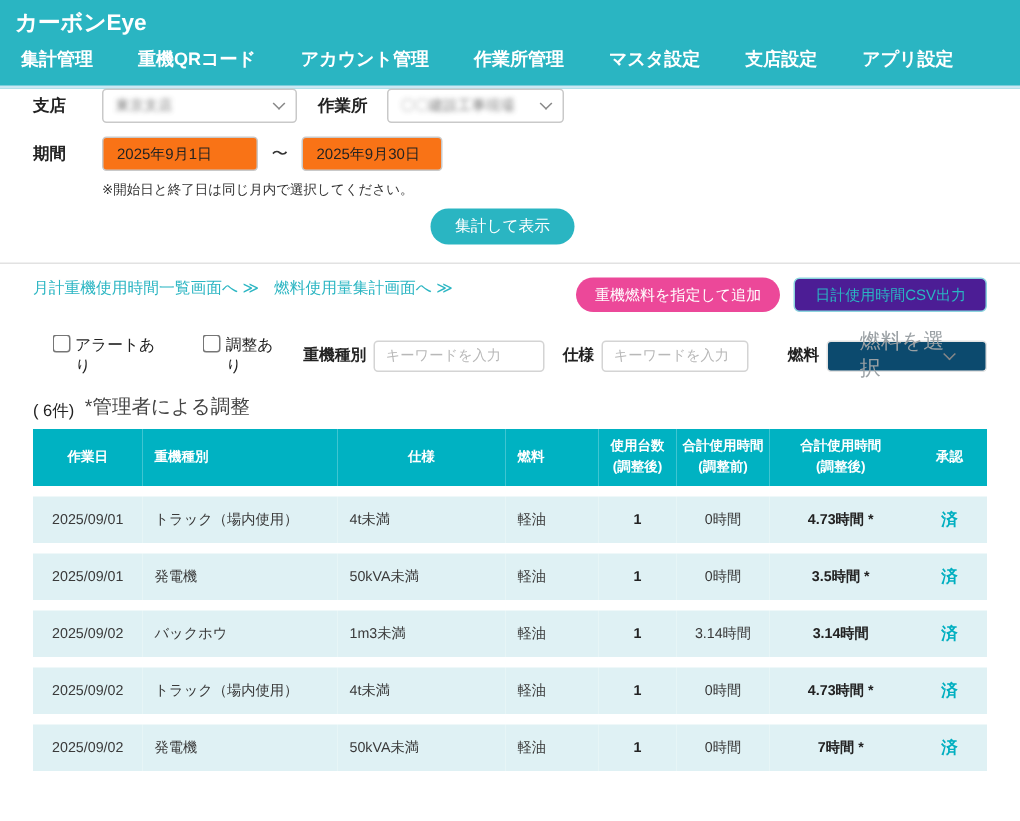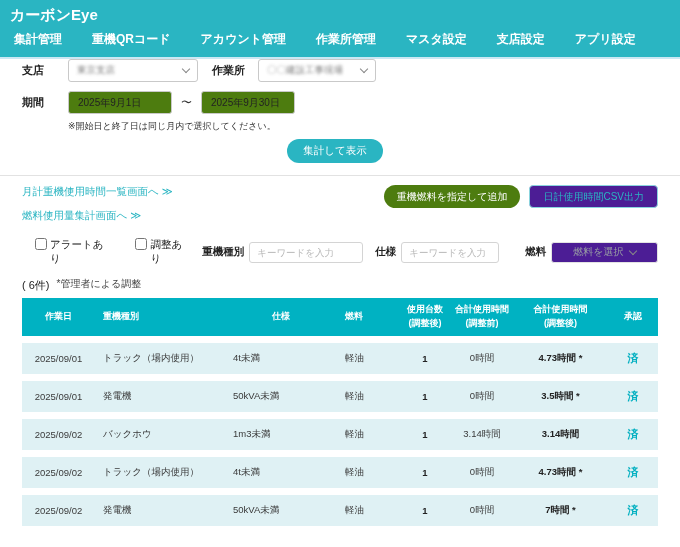--- a/index.html
+++ b/index.html
@@ -18,55 +18,55 @@
   .selectbox{display:flex;align-items:center;justify-content:space-between;
     border:1px solid #c9c9c9;border-radius:3px;height:23px;padding:0 8px;
     font-size:9.5px;color:#555;background:#fff;box-sizing:border-box;cursor:pointer;}
   .sel-branch{width:130px;}
   .sel-site{width:118px;}
   .site-label{margin-left:14px;width:46px;}
   .chev{width:5px;height:5px;border-right:1.2px solid #888;border-bottom:1.2px solid #888;
     transform:rotate(45deg);margin-top:-3px;flex:none;}
   .redacted{filter:blur(1.6px);opacity:.8;}
   .datebox{border:1px solid #c9c9c9;border-radius:3px;height:23px;box-sizing:border-box;
-    font-size:10px;color:#222;padding:0 9px;background:#4d7c0f;
+    font-size:10px;color:#222;padding:0 9px;background:#f97316;
     font-family:"Liberation Sans","DejaVu Sans",sans-serif;}
   .date-start{width:104px;}
   .date-end{width:94px;}
   .tilde{font-size:11px;margin:0 9px;color:#333;}
   .period-note{font-size:9px;color:#333;margin:-3px 0 0 46px;}
   .btn{border:none;border-radius:12px;cursor:pointer;
     font-family:"Liberation Sans","DejaVu Sans",sans-serif;}
   .btn-aggregate{display:block;margin:6px 0 0 265px;width:96px;height:24px;
     background:#2AB5C2;color:#fff;font-size:10.5px;}
   .divider{border:none;border-top:1px solid #e2e2e2;margin:12px -22px 0;}
   .links-row{display:flex;justify-content:space-between;align-items:flex-start;margin-top:9px;}
-  .quick-links{display:flex;flex-direction:column;gap:10px;}
+  .quick-links{display:flex;flex-direction:row;gap:10px;}
   .qlink{color:#2AB5C2;font-size:10.5px;text-decoration:none;cursor:pointer;}
   .action-buttons{display:flex;gap:9px;}
-  .btn-fill{background:#4d7c0f;color:#fff;height:23px;padding:0 13px;font-size:10px;}
+  .btn-fill{background:#ec4899;color:#fff;height:23px;padding:0 13px;font-size:10px;}
   .btn-outline{background:#4c1d95;color:#2AB5C2;height:23px;padding:0 13px;font-size:10px;
     border:1px solid #8AD4DE;border-radius:4px;}
   
   .filter-bar{display:flex;align-items:center;margin-top:15px;font-size:10.5px;color:#222;}
   .chk{display:flex;align-items:flex-start;gap:3px;margin-right:12px;padding-left:13px;}
   .chk input{width:12px;height:12px;margin:0;}
   .inline-label{font-weight:bold;margin-right:5px;white-space:nowrap;}
   .kw-input{height:21px;border:1px solid #d4d4d4;border-radius:3px;font-size:9.5px;
     padding:0 7px;color:#333;box-sizing:border-box;
     font-family:"Liberation Sans","DejaVu Sans",sans-serif;}
   .kw-input::placeholder{color:#b8b8b8;}
   .in-machine{width:114px;margin-right:12px;}
   .in-spec{width:98px;}
   .ml26{margin-left:26px;}
-  .fuel-select{width:110px;height:21px;background:#4c1d95;border:1px solid #e3e3e3;
+  .fuel-select{width:110px;height:21px;background:#0c4a6e;border:1px solid #e3e3e3;
     border-radius:3px;color:#9aa0a4;display:flex;align-items:center;
-    justify-content:space-between;padding:0 21px;font-size:10px;box-sizing:border-box;cursor:pointer;}
+    justify-content:space-between;padding:0 21px;font-size:14px;box-sizing:border-box;cursor:pointer;}
   .count-line{margin-top:11px;font-size:11px;color:#222;}
-  .adjust-note{font-size:10px;color:#444;margin-left:4px;vertical-align:2px;}
+  .adjust-note{font-size:13px;color:#444;margin-left:4px;vertical-align:2px;}
   
   table.usage{border-collapse:separate;border-spacing:0 7px;width:636px;
     table-layout:fixed;margin-top:-2px;}
   thead th{background:#00B2C2;color:#fff;font-size:9px;font-weight:bold;
     padding:5px 3px;line-height:1.55;}
   tbody td{background:#DFF1F4;font-size:9.5px;color:#3a3a3a;padding:8px 4px;
     overflow:hidden;white-space:nowrap;}
   .c0{text-align:center;}
   th.c1,td.c1{text-align:left;padding-left:8px;}
   th.c2{text-align:center;} td.c2{text-align:left;padding-left:8px;}

